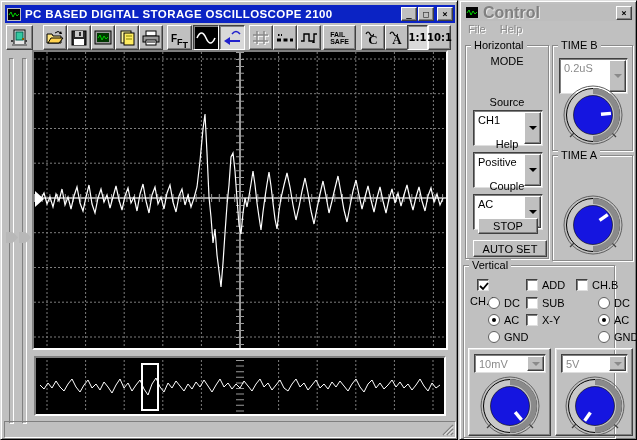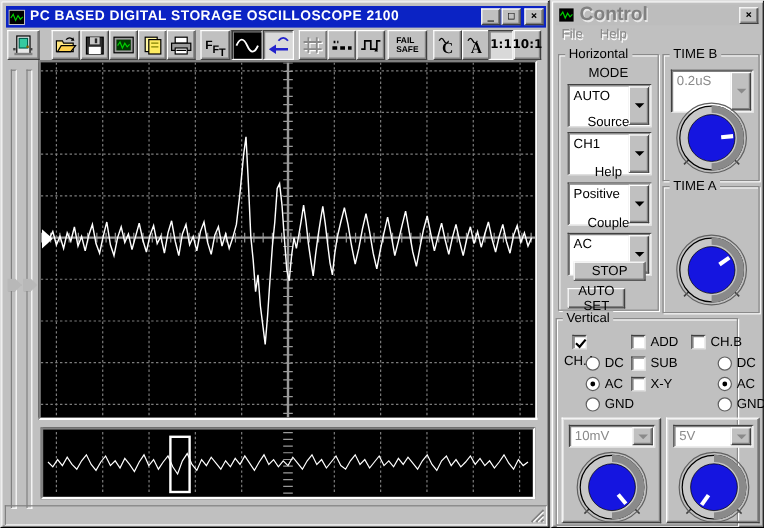--- a/index.html
+++ b/index.html
@@ -301,26 +301,20 @@
   </div>
 
   <div id="control-menubar">
     <span class="menu-item">File</span>
     <span class="menu-item">Help</span>
   </div>
 
   <div class="group" style="left:5px;top:44px;width:84px;height:214px;">
     <span class="glabel">Horizontal</span>
     <div class="ctl-label" style="top:9px;">MODE</div>
-    <div class="combo" style="left:7px;top:24px;width:70px;">
-      <span class="val">AUTO</span>
-      <span class="drop">
-          <i></i>
-        </span>
-    </div>
     <div class="ctl-label" style="top:50px;">Source</div>
     <div class="combo" style="left:7px;top:64px;width:70px;">
       <span class="val">CH1</span>
       <span class="drop">
           <i></i>
         </span>
     </div>
     <div class="ctl-label" style="top:92px;">Help</div>
     <div class="combo" style="left:7px;top:106px;width:70px;">
       <span class="val">Positive</span>
@@ -329,21 +323,21 @@
         </span>
     </div>
     <div class="ctl-label" style="top:134px;">Couple</div>
     <div class="combo" style="left:7px;top:148px;width:70px;">
       <span class="val">AC</span>
       <span class="drop">
           <i></i>
         </span>
     </div>
     <div class="pbtn" style="left:12px;top:172px;width:60px;height:16px;">STOP</div>
-    <div class="pbtn" style="left:7px;top:194px;width:48px;height:17px;">AUTO SET</div>
+    <div class="pbtn" style="left:7px;top:194px;width:74px;height:17px;">AUTO SET</div>
   </div>
 
   <div class="group" style="left:92px;top:44px;width:81px;height:106px;">
     <span class="glabel">TIME B</span>
     <div class="combo disabled" style="left:6px;top:12px;width:69px;">
       <span class="val">0.2uS</span>
       <span class="drop">
           <i></i>
         </span>
     </div>

